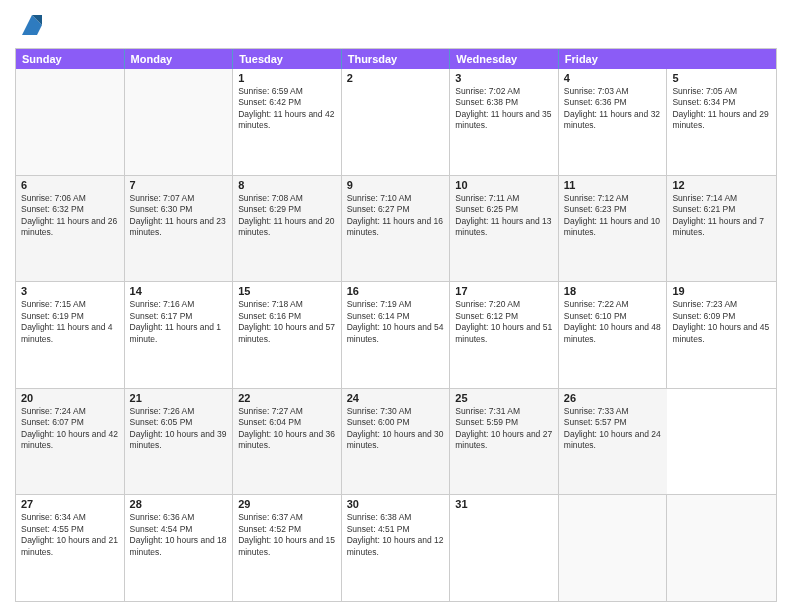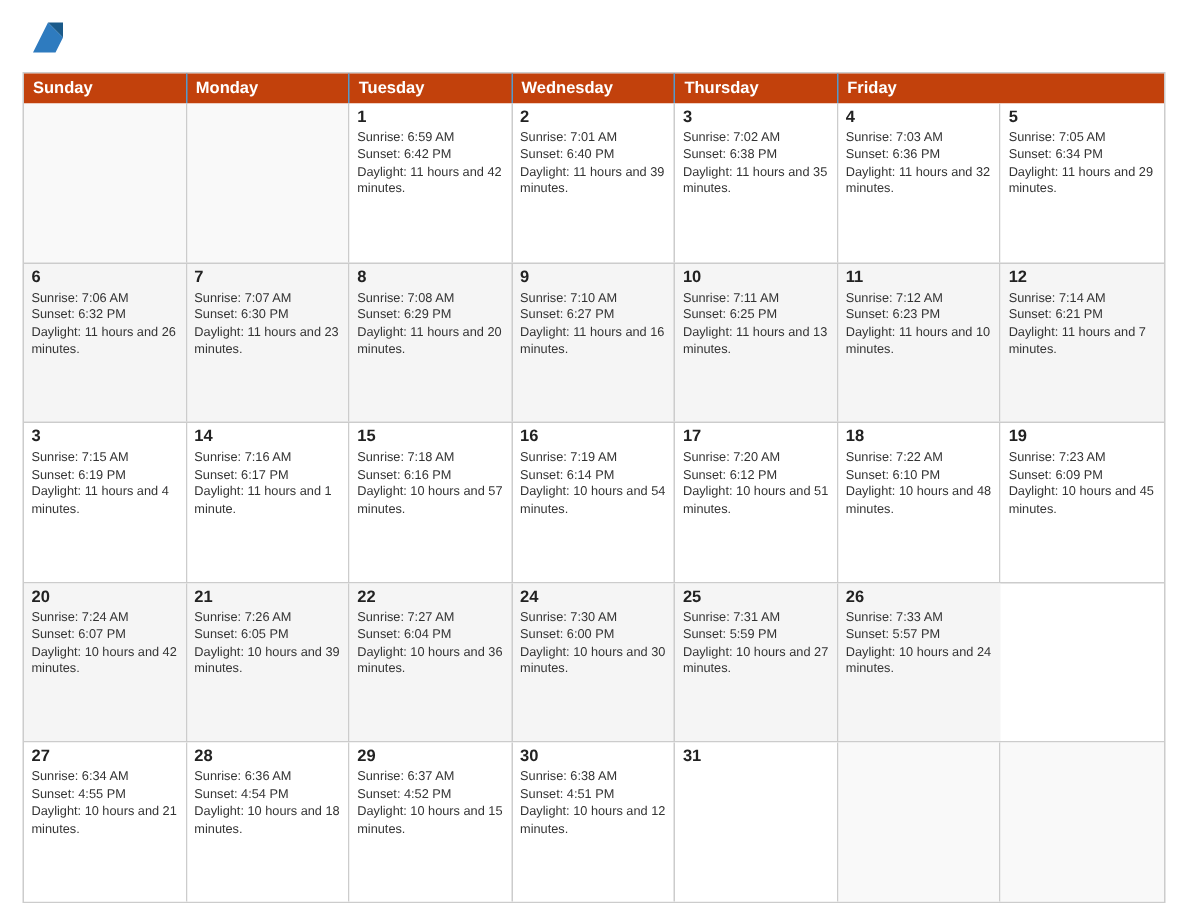--- a/index.html
+++ b/index.html
@@ -50,21 +50,21 @@
     }
     .calendar {
       flex: 1;
       display: flex;
       flex-direction: column;
       border: 1px solid #ccc;
     }
     .cal-header {
       display: grid;
       grid-template-columns: repeat(7, 1fr);
-      background: #c2410c;
+      background: #8b5cf6;
     }
     .cal-header-cell {
       color: #fff;
       font-size: 11px;
       font-weight: bold;
       padding: 4px 6px;
       border-right: 1px solid #5599cc;
       text-align: left;
     }
     .cal-header-cell:last-child { border-right: none; }
@@ -129,35 +129,34 @@
       <div class="month-title"></div>
       <div class="location"></div>
     </div>
   </div>
 
   <div class="calendar">
     <div class="cal-header">
     <div class="cal-header-cell">Sunday</div>
         <div class="cal-header-cell">Monday</div>
         <div class="cal-header-cell">Tuesday</div>
+        <div class="cal-header-cell">Thursday</div>
         <div class="cal-header-cell">Wednesday</div>
-        <div class="cal-header-cell">Thursday</div>
         <div class="cal-header-cell">Friday</div>
       </div>
     <div class="cal-body">
     <div class="cal-row">
           <div class="cal-cell empty"></div>
           <div class="cal-cell empty"></div>
           <div class="cal-cell">
             <div class="day-number">1</div>
             <div class="cell-info">Sunrise: 6:59 AM<br>Sunset: 6:42 PM<br>Daylight: 11 hours and 42 minutes.</div>
           </div>
           <div class="cal-cell">
             <div class="day-number">2</div>
-            <div class="cell-info">Sunrise: 7:01 AM<br>Sunset: 6:40 PM<br>Daylight: 11 hours and 39 minutes.</div>
           </div>
           <div class="cal-cell">
             <div class="day-number">3</div>
             <div class="cell-info">Sunrise: 7:02 AM<br>Sunset: 6:38 PM<br>Daylight: 11 hours and 35 minutes.</div>
           </div>
           <div class="cal-cell">
             <div class="day-number">4</div>
             <div class="cell-info">Sunrise: 7:03 AM<br>Sunset: 6:36 PM<br>Daylight: 11 hours and 32 minutes.</div>
           </div>
           <div class="cal-cell">

